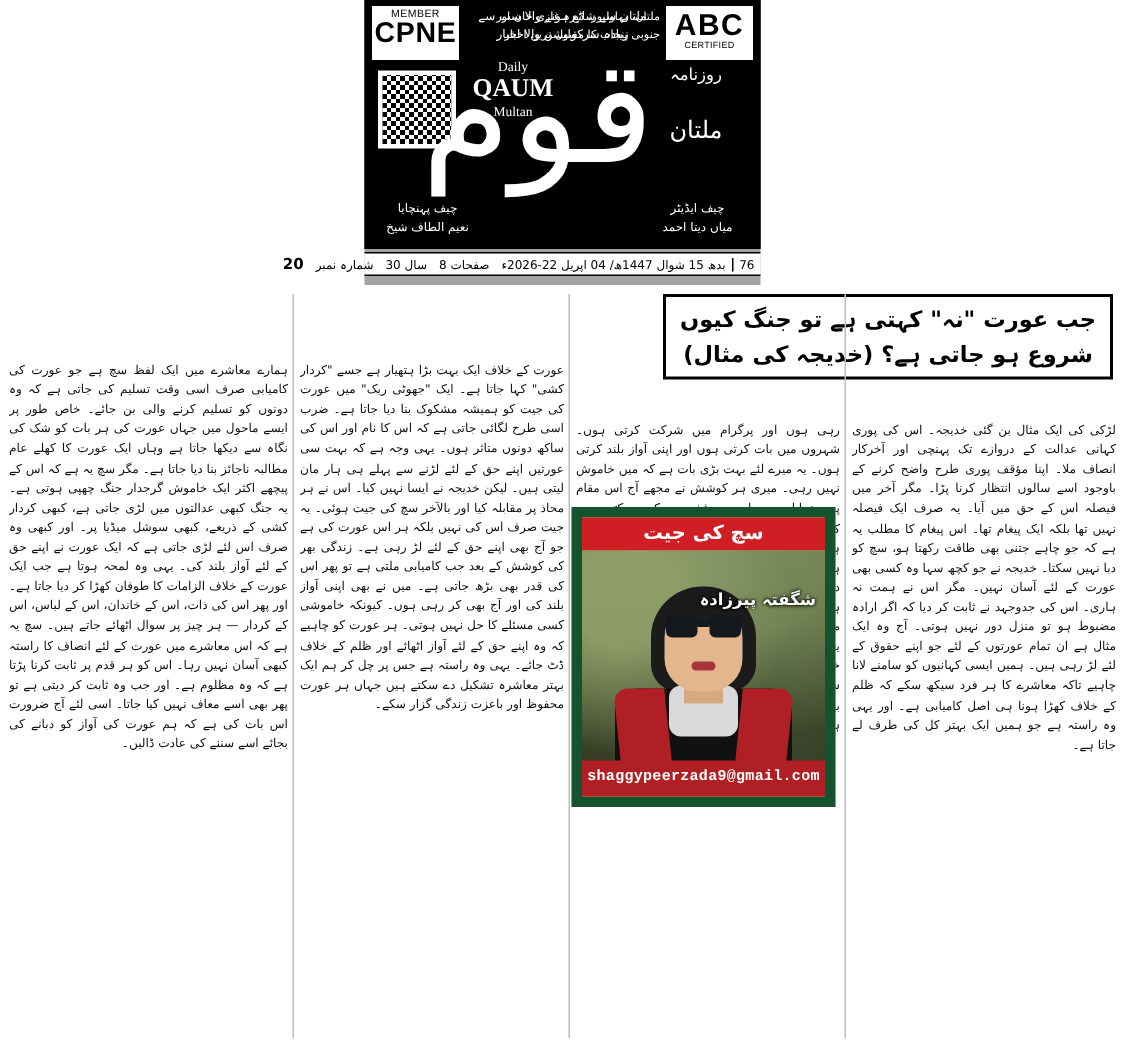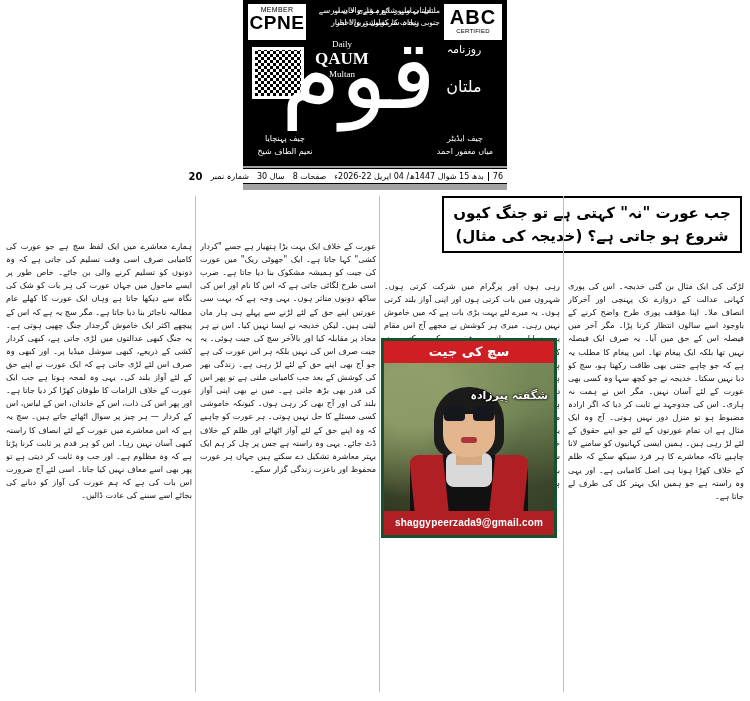--- a/index.html
+++ b/index.html
@@ -232,21 +232,21 @@
   #col3 { right: 374px; top: 196px; width: 176px; height: 495px; }
   #col4 { right: 558px; top: 196px; width: 186px; height: 495px; }
 
   
   .photo-block {
     position: absolute;
     left: 381px;
     top: 338px;
     width: 176px;
     height: 200px;
-    border: 3px solid #14532d;
+    border: 7px solid #14532d;
     background: #fde047;
     box-sizing: border-box;
     padding-left: 32px;
   }
   .photo-caption-top {
     position: absolute;
     left: 0; top: 0;
     width: 100%;
     height: 22px;
     background: #cf1e24;
@@ -388,21 +388,21 @@
     border-radius: 8px;
   }
   .email-bar {
     position: absolute;
     left: 0;
     bottom: 0;
     width: 100%;
     height: 24px;
     background: #b01f24;
     color: #fff;
-    font-family: Liberation Sans, sans-serif;
+    font-family: Liberation Mono, monospace;
     font-size: 10px;
     font-weight: bold;
     text-align: center;
     line-height: 24px;
     letter-spacing: .2px;
   }
   .writer-name {
     position: absolute;
     right: 2px;
     top: 24px;
@@ -450,21 +450,21 @@
       <div class="d2">QAUM</div>
       <div class="d3">Multan</div>
     </div>
 
     <div class="rozana">روزنامہ</div>
     <div class="multan">ملتان</div>
     <div class="qaum-logo">قوم</div>
 
     <div class="editor-block">
       <div>چیف ایڈیٹر</div>
-      <div>میاں مغفور احمد</div>
+      <div>میاں دیتا احمد</div>
     </div>
 
     <div class="ceo-block">
       <div>چیف پہنچایا</div>
       <div>نعیم الطاف شیخ</div>
     </div>
   </div>
 
   <div class="dateline">
     <div class="seg bordered">76</div>

